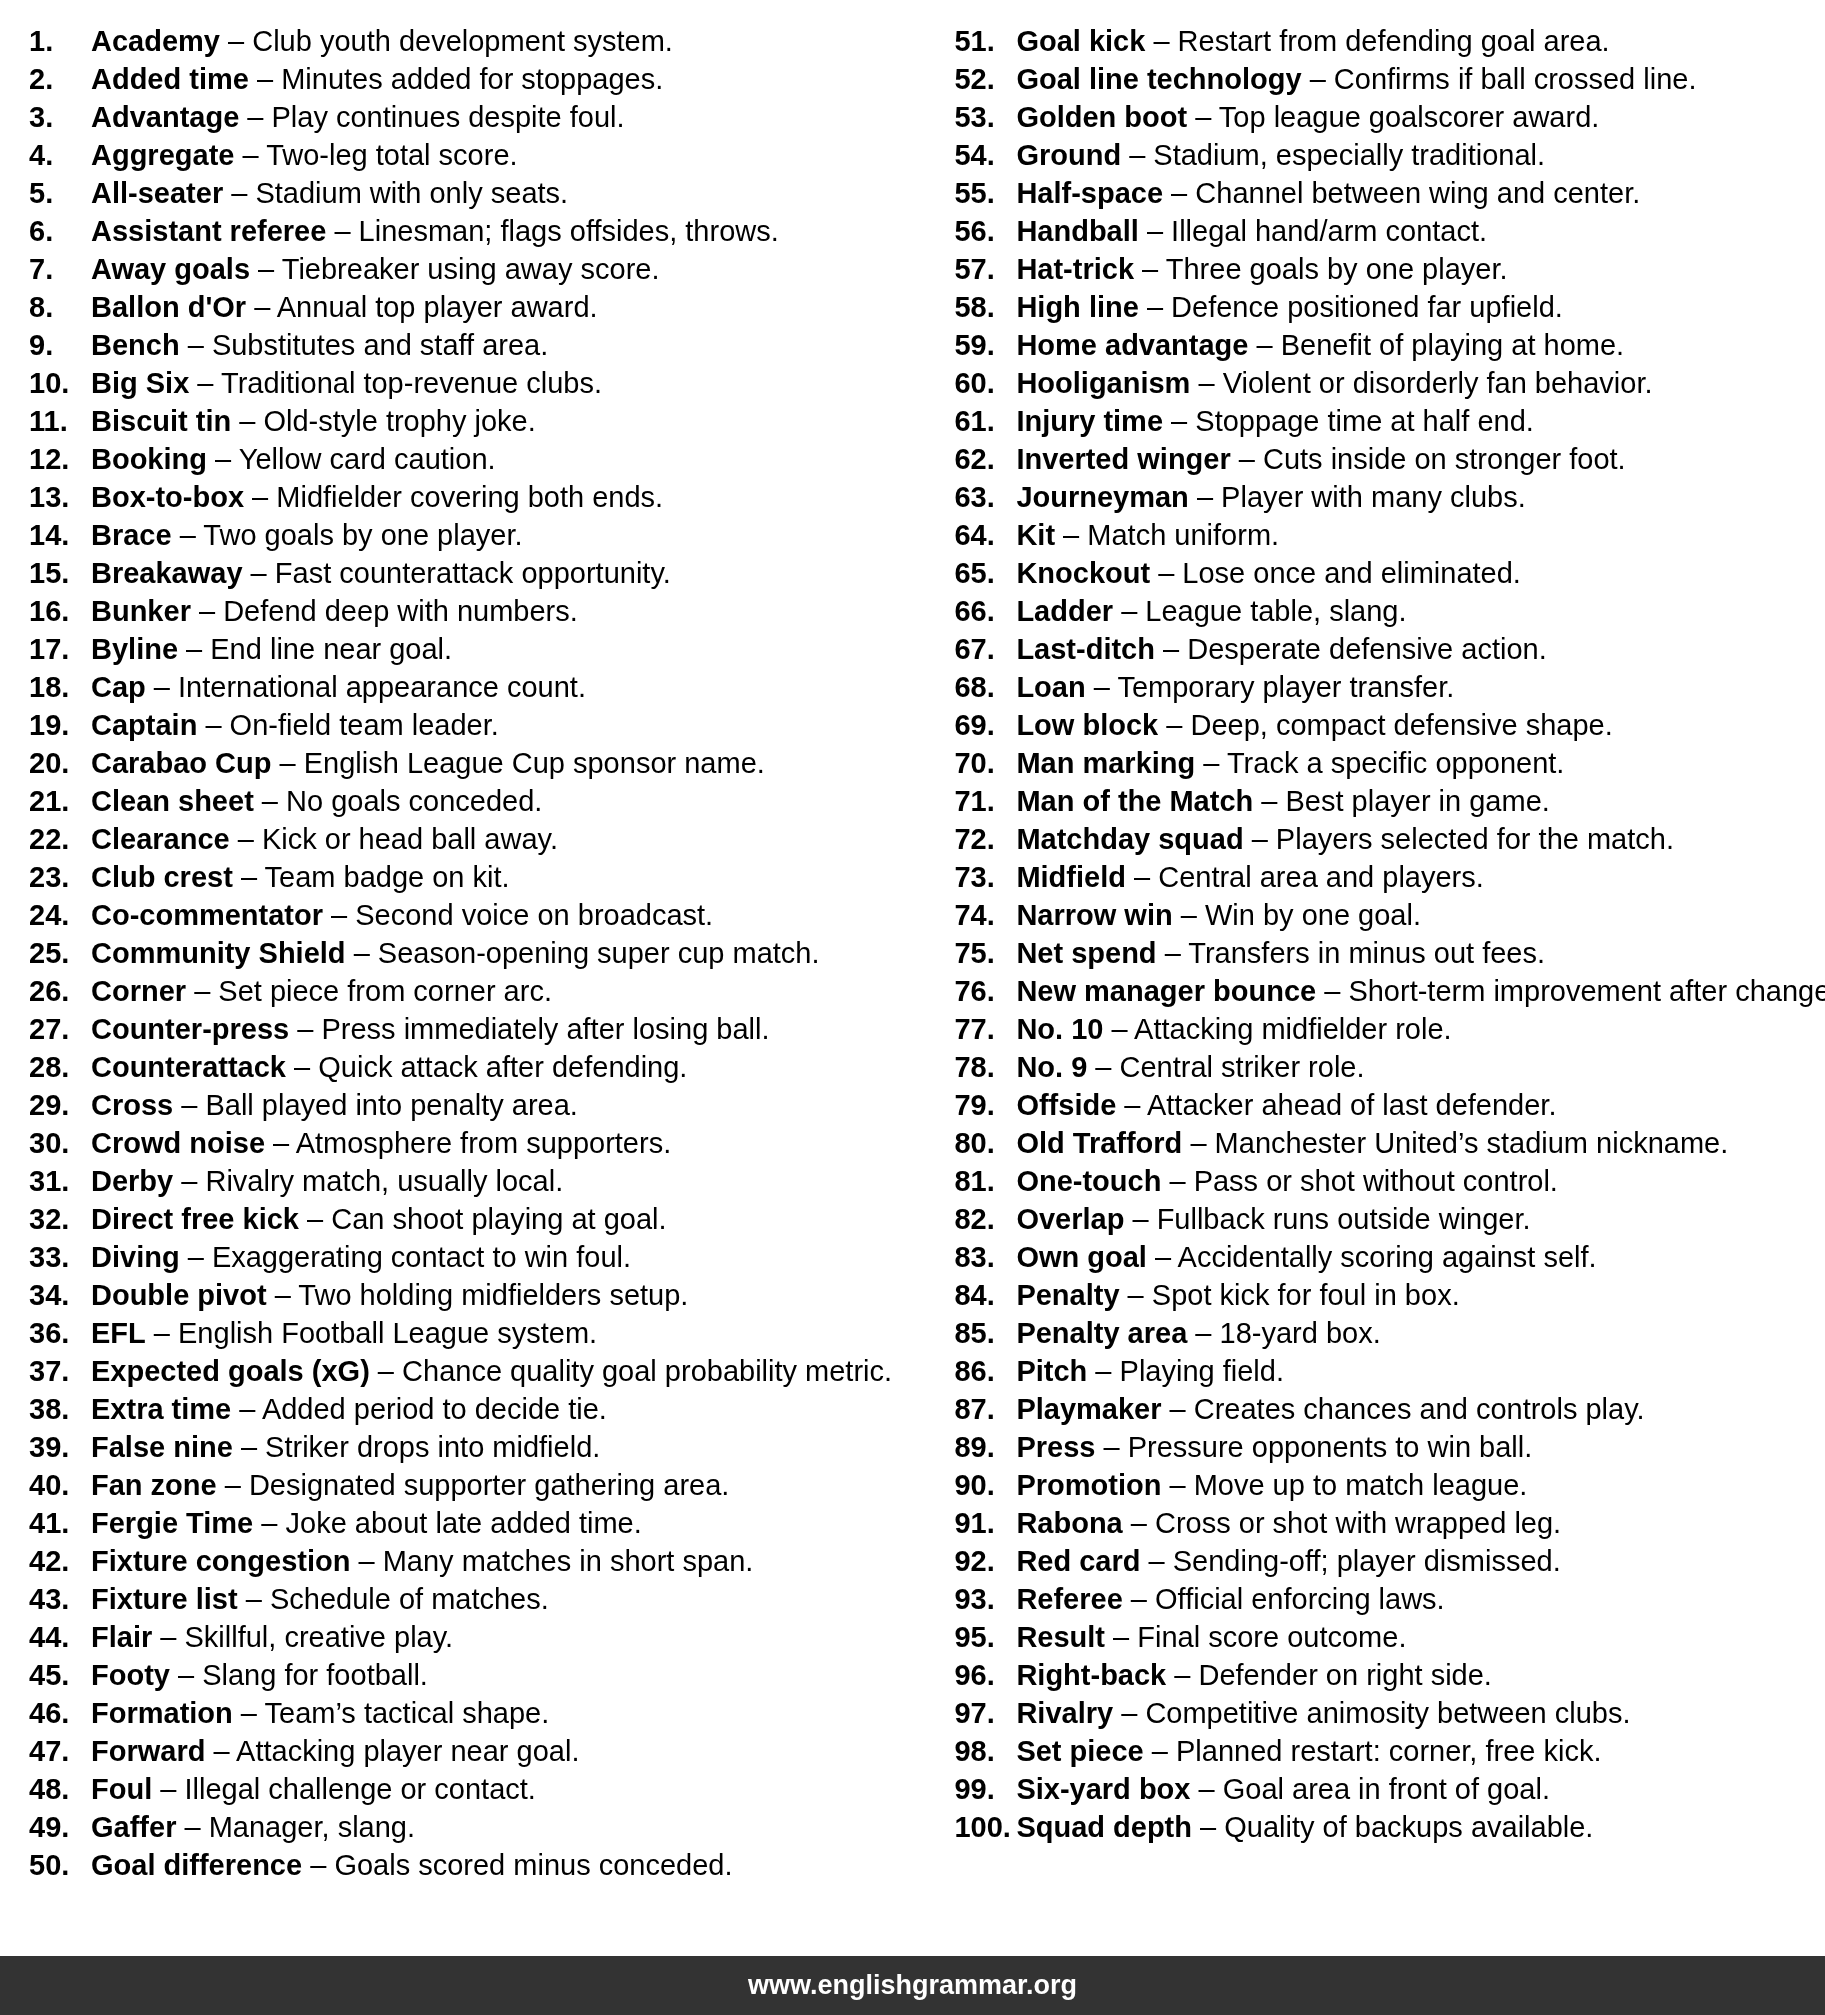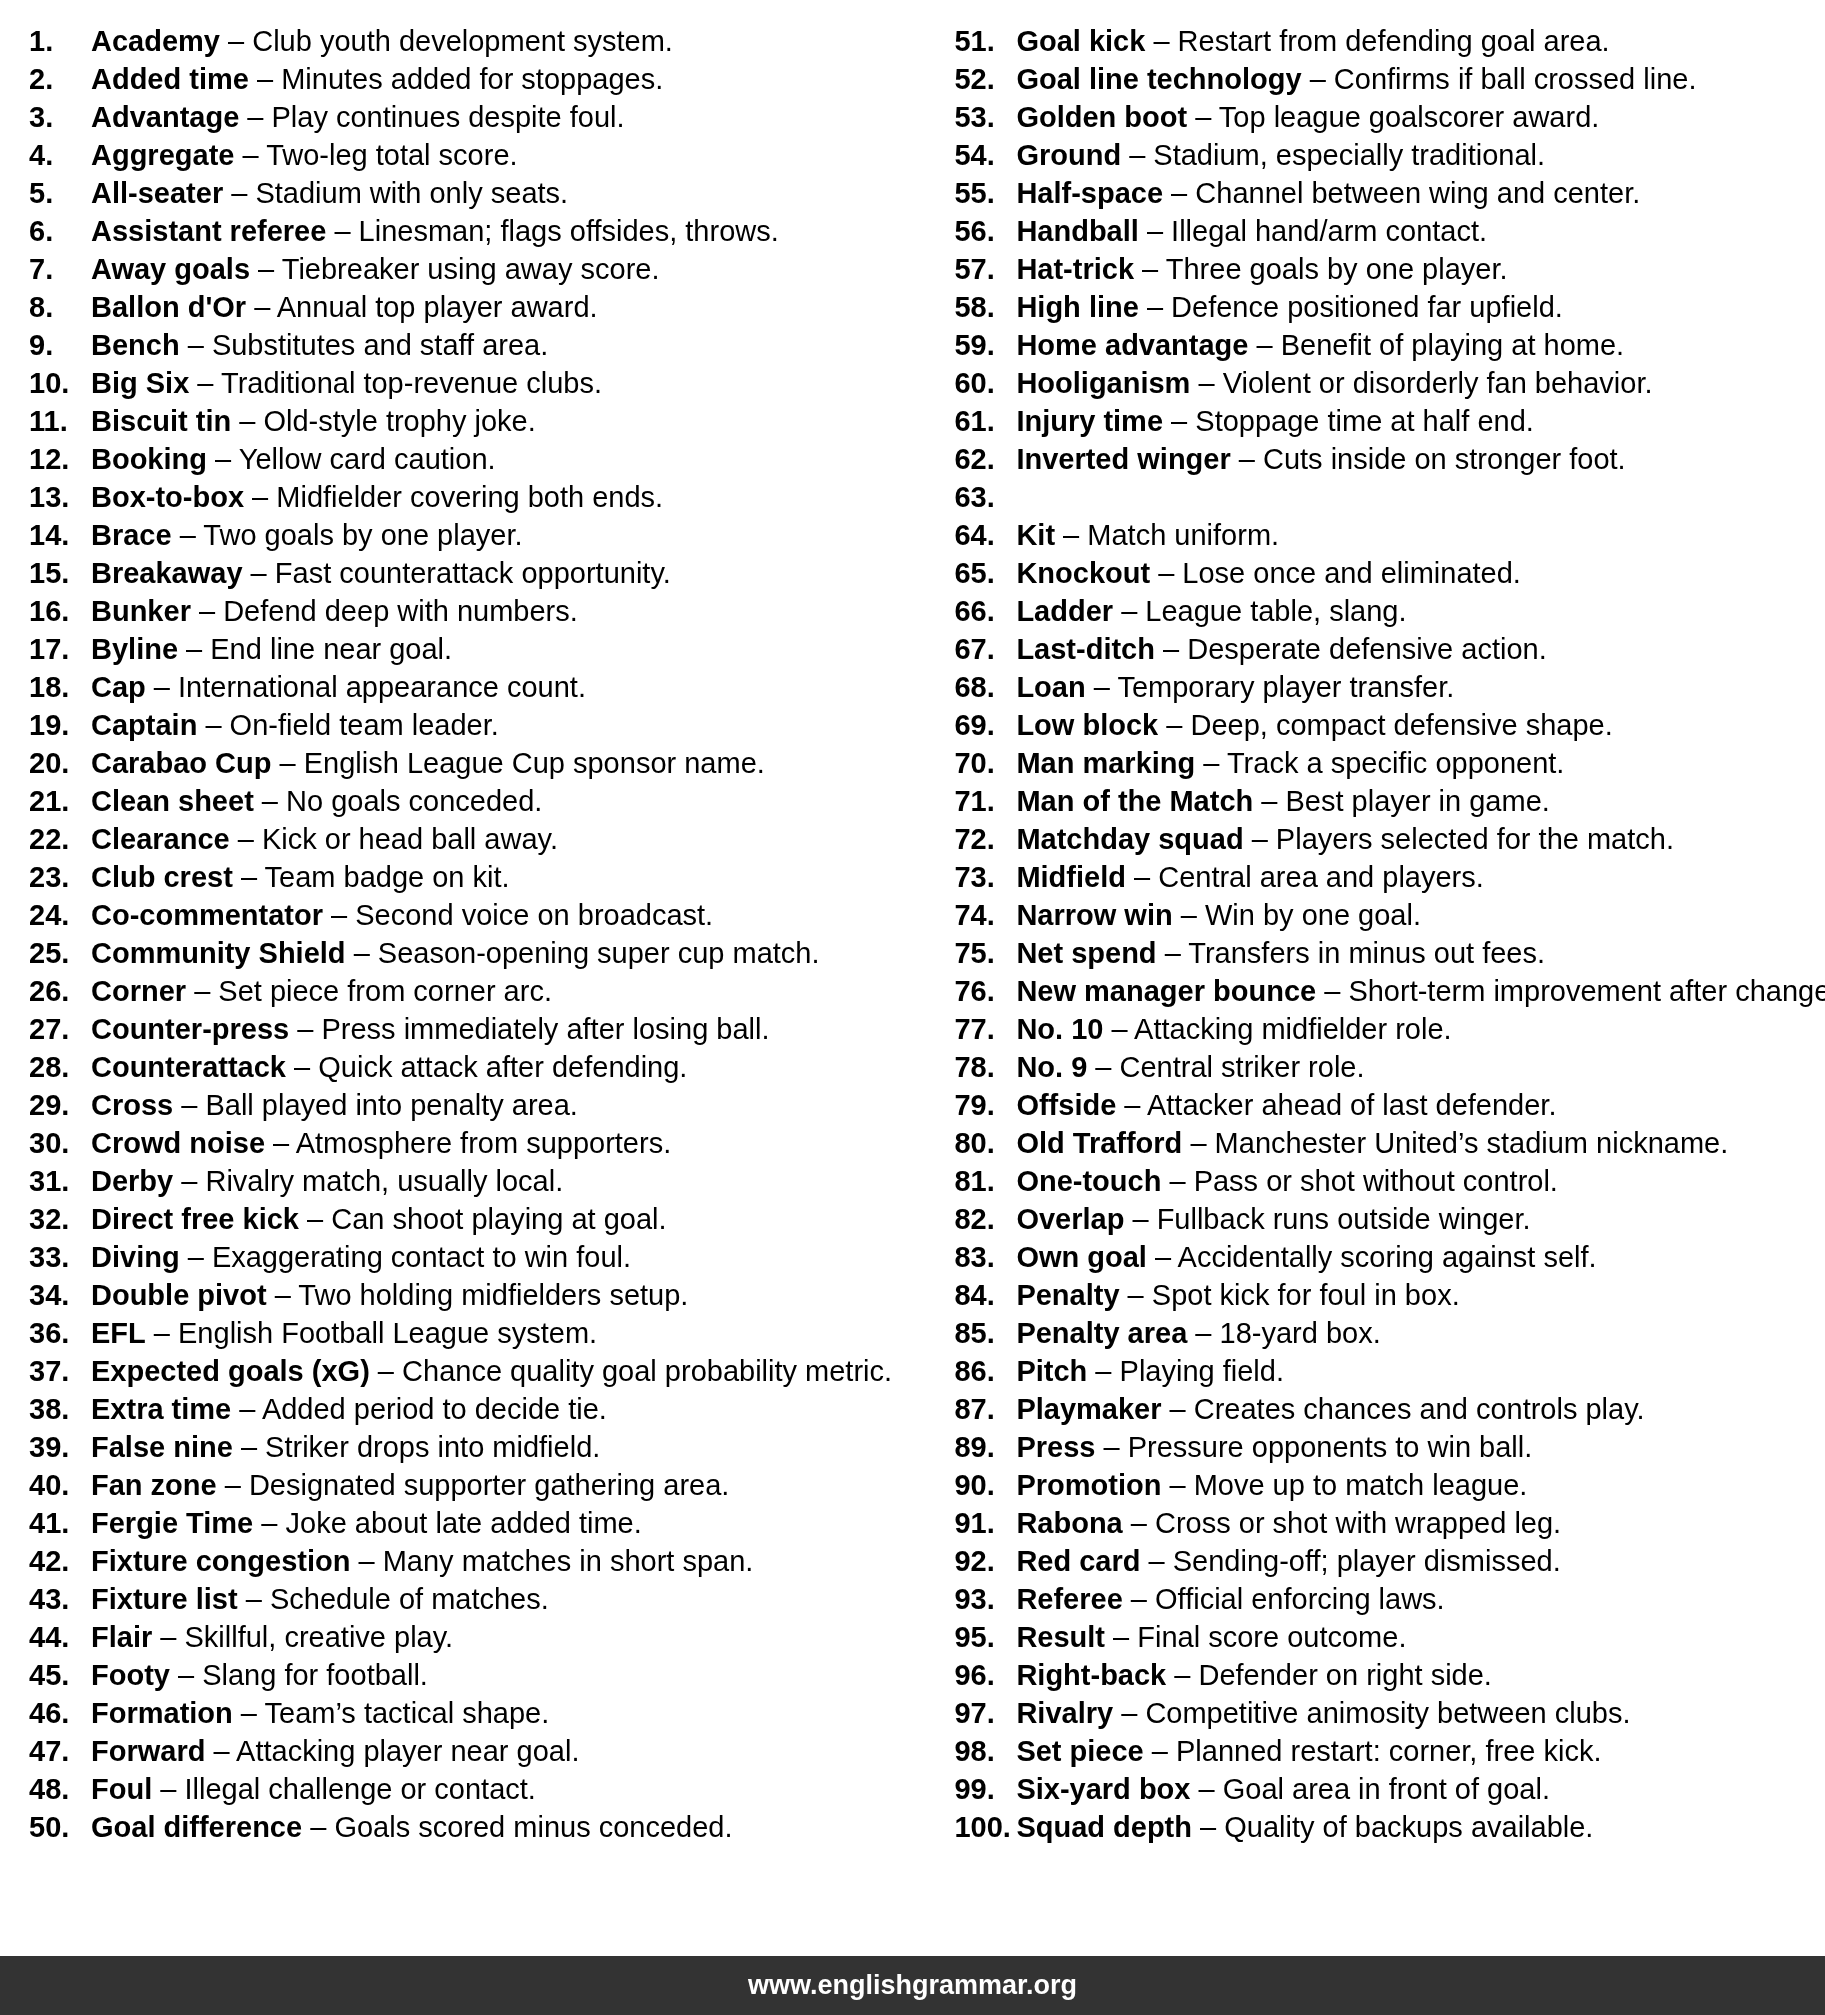--- a/index.html
+++ b/index.html
@@ -304,20 +304,24 @@
   <div class="item">
     <span class="num">47.</span>
     <span class="txt"><span class="term">Forward</span><span class="sep"> – </span><span class="def">Attacking player near goal.</span></span>
   </div>
 
   <div class="item">
     <span class="num">48.</span>
     <span class="txt"><span class="term">Foul</span><span class="sep"> – </span><span class="def">Illegal challenge or contact.</span></span>
   </div>
 
+  <div class="item">
+    <span class="num">49.</span>
+    <span class="txt"><span class="term">Gaffer</span><span class="sep"> – </span><span class="def">Manager, slang.</span></span>
+  </div>
 
   <div class="item">
     <span class="num">50.</span>
     <span class="txt"><span class="term">Goal difference</span><span class="sep"> – </span><span class="def">Goals scored minus conceded.</span></span>
   </div>
 </div>
   <div class="col col-right" id="col-right">
   <div class="item">
     <span class="num">51.</span>
     <span class="txt"><span class="term">Goal kick</span><span class="sep"> – </span><span class="def">Restart from defending goal area.</span></span>
@@ -373,20 +377,21 @@
     <span class="txt"><span class="term">Injury time</span><span class="sep"> – </span><span class="def">Stoppage time at half end.</span></span>
   </div>
 
   <div class="item">
     <span class="num">62.</span>
     <span class="txt"><span class="term">Inverted winger</span><span class="sep"> – </span><span class="def">Cuts inside on stronger foot.</span></span>
   </div>
 
   <div class="item">
     <span class="num">63.</span>
+    <span class="txt"><span class="term">Journeyman</span><span class="sep"> – </span><span class="def">Player with many clubs.</span></span>
   </div>
 
   <div class="item">
     <span class="num">64.</span>
     <span class="txt"><span class="term">Kit</span><span class="sep"> – </span><span class="def">Match uniform.</span></span>
   </div>
 
   <div class="item">
     <span class="num">65.</span>
     <span class="txt"><span class="term">Knockout</span><span class="sep"> – </span><span class="def">Lose once and eliminated.</span></span>

